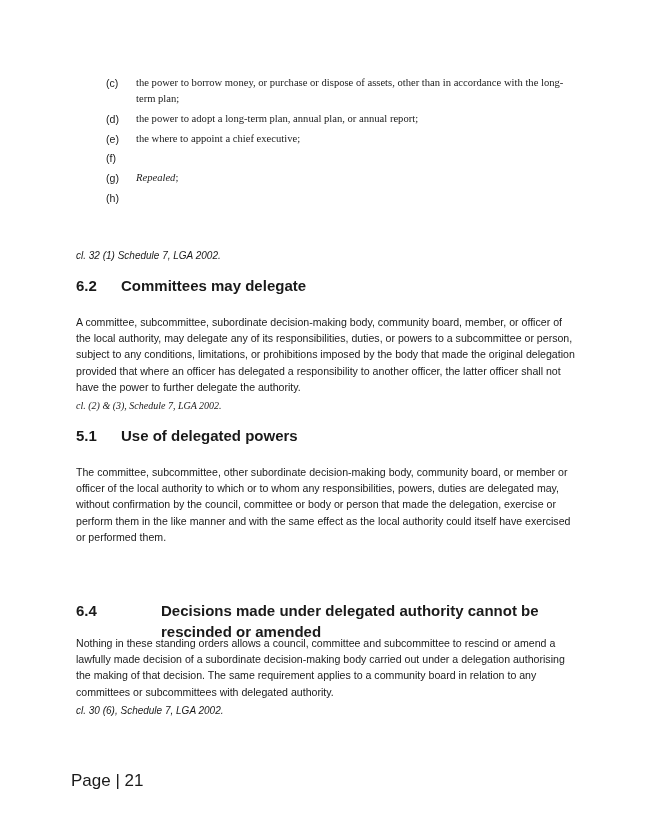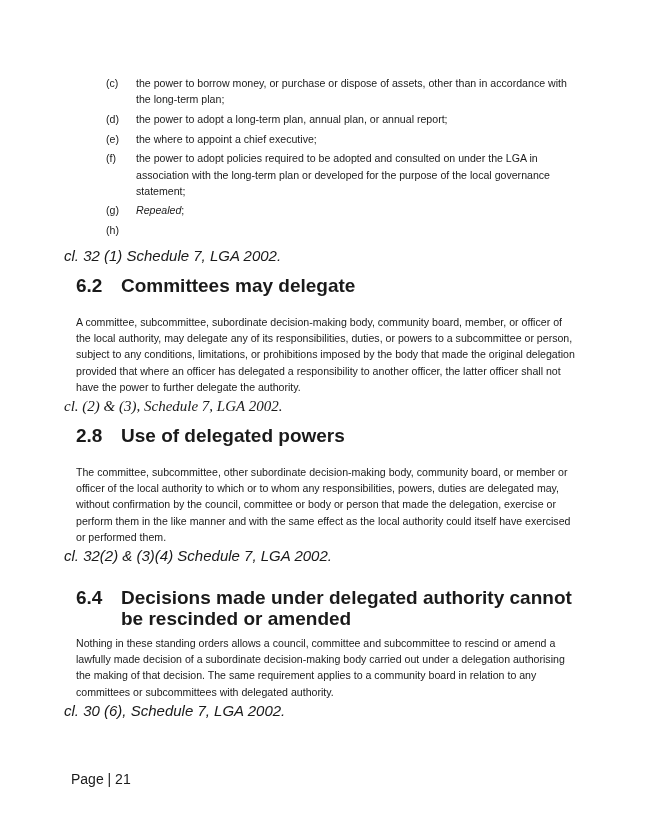--- a/index.html
+++ b/index.html
@@ -33,56 +33,57 @@
       margin-bottom: 3.5px;
     }
     .list-marker {
       width: 60px;
       flex: 0 0 60px;
       padding-left: 30px;
       box-sizing: border-box;
     }
     .list-text {
       flex: 1;
+      font-family: Liberation Serif, serif;
     }
     .italic { font-style: italic; }
     .citation {
       position: absolute;
-      left: 64px;
-      font-size: 15px;
+      left: 76px;
+      font-size: 10px;
       font-style: italic;
       line-height: 14px;
     }
     .heading {
       position: absolute;
       left: 76px;
       width: 500px;
       display: flex;
-      font-size: 19px;
+      font-size: 15px;
       font-weight: bold;
       line-height: 21px;
     }
     .heading-num {
       flex: 0 0 45px;
       width: 45px;
     }
     .heading-title { flex: 1; }
     .para {
       position: absolute;
       left: 76px;
       width: 500px;
       font-size: 10.6px;
       line-height: 16.2px;
       margin-top: 8px;
     }
     .footer {
       position: absolute;
       left: 71px;
       top: 771px;
-      font-size: 14px;
+      font-size: 17px;
     }
   </style>
 </head>
 <body>
 
 <div class="page">
 
   <div class="list">
     <div class="list-item">
       <span class="list-marker">(c)</span>
@@ -91,48 +92,46 @@
     <div class="list-item">
       <span class="list-marker">(d)</span>
       <span class="list-text">the power to adopt a long-term plan, annual plan, or annual report;</span>
     </div>
     <div class="list-item">
       <span class="list-marker">(e)</span>
       <span class="list-text">the where to appoint a chief executive;</span>
     </div>
     <div class="list-item">
       <span class="list-marker">(f)</span>
-      <span class="list-text">the power to adopt policies required to be adopted and consulted on under the LGA in association with the long-term plan or developed for the purpose of the local governance statement;</span>
     </div>
     <div class="list-item">
       <span class="list-marker">(g)</span>
       <span class="list-text"><span class="italic">Repealed</span><span>;</span></span>
     </div>
     <div class="list-item">
       <span class="list-marker">(h)</span>
     </div>
   </div>
 
   <div class="citation" style="top:249px;">cl. 32 (1) Schedule 7, LGA 2002.</div>
 
   <div class="heading" style="top:275px;">
     <span class="heading-num">6.2</span>
     <span class="heading-title">Committees may delegate</span>
   </div>
   <div class="para" style="top:306px;">A committee, subcommittee, subordinate decision-making body, community board, member, or officer of the local authority, may delegate any of its responsibilities, duties, or powers to a subcommittee or person, subject to any conditions, limitations, or prohibitions imposed by the body that made the original delegation provided that where an officer has delegated a responsibility to another officer, the latter officer shall not have the power to further delegate the authority.</div>
   <div class="citation" style="top:399px;font-family:Liberation Serif, serif;">cl. (2) &amp; (3), Schedule 7, LGA 2002.</div>
 
   <div class="heading" style="top:425px;">
-    <span class="heading-num">2.8</span>
+    <span class="heading-num">5.1</span>
     <span class="heading-title">Use of delegated powers</span>
   </div>
   <div class="para" style="top:456px;">The committee, subcommittee, other subordinate decision-making body, community board, or member or officer of the local authority to which or to whom any responsibilities, powers, duties are delegated may, without confirmation by the council, committee or body or person that made the delegation, exercise or perform them in the like manner and with the same effect as the local authority could itself have exercised or performed them.</div>
-  <div class="citation" style="top:549px;">cl. 32(2) &amp; (3)(4) Schedule 7, LGA 2002.</div>
 
-  <div class="heading" style="top:587px;">
+  <div class="heading" style="top:600px;gap:40px;">
     <span class="heading-num">6.4</span>
     <span class="heading-title">Decisions made under delegated authority cannot be rescinded or amended</span>
   </div>
   <div class="para" style="top:627px;">Nothing in these standing orders allows a council, committee and subcommittee to rescind or amend a lawfully made decision of a subordinate decision-making body carried out under a delegation authorising the making of that decision.  The same requirement applies to a community board in relation to any committees or subcommittees with delegated authority.</div>
   <div class="citation" style="top:704px;">cl. 30 (6), Schedule 7, LGA 2002.</div>
 
   <div class="footer">Page | 21</div>
 </div>
 
 </body></html>

